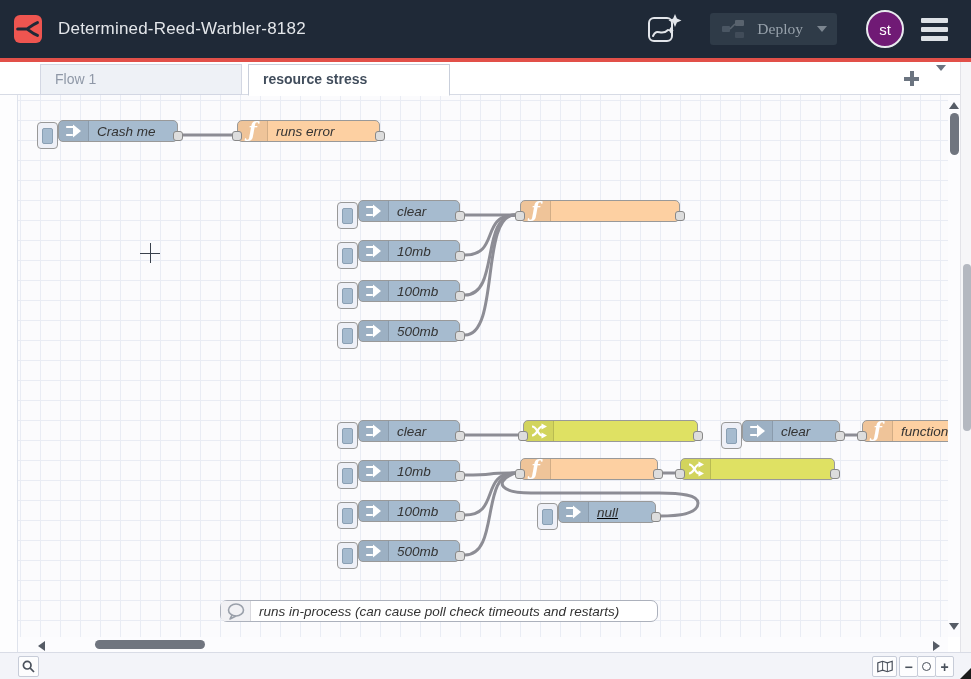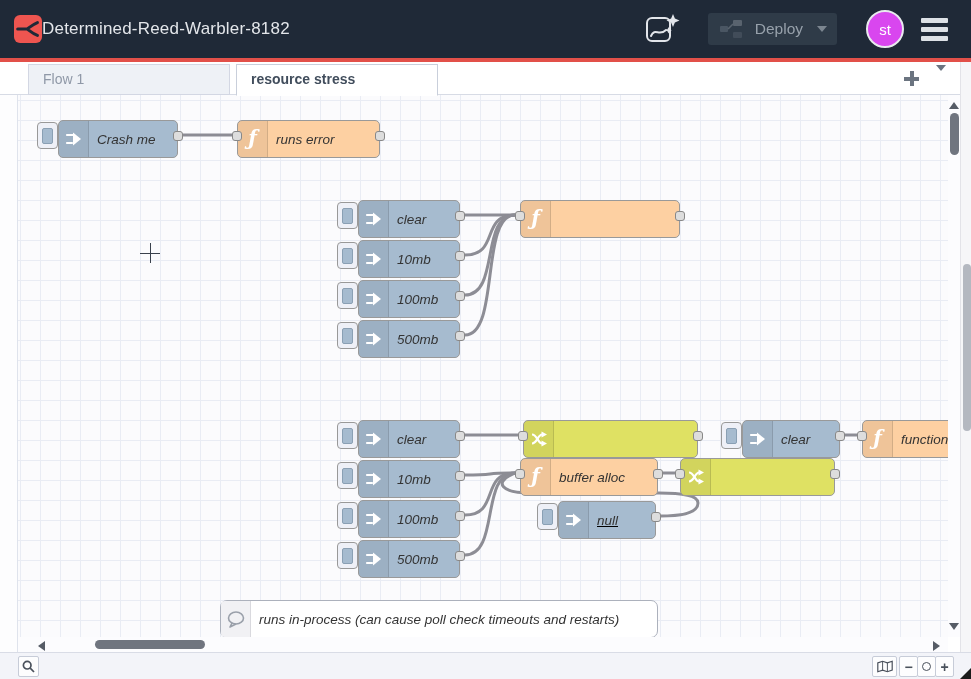--- a/index.html
+++ b/index.html
@@ -2,52 +2,52 @@
 <html><head>
 <meta charset="utf-8">
 <style>
   * { box-sizing: border-box; margin: 0; padding: 0; }
   html,body { width: 971px; height: 679px; overflow: hidden; }
   body { font-family: "Liberation Sans", sans-serif; position: relative; background:#fff; }
 
   
   .header { position:absolute; left:0; top:0; width:971px; height:58px; background:#1f2937; display:flex; align-items:center; }
   .logo { width:28px; height:28px; border-radius:6px; background:#ee5550; margin-left:14px; flex:0 0 auto; display:flex; align-items:center; justify-content:center; }
-  .app-title { color:#e3e6ea; font-size:17px; margin-left:0; letter-spacing:.2px; flex:1 1 auto; white-space:nowrap; }
+  .app-title { color:#e3e6ea; font-size:17px; margin-left:16px; letter-spacing:.2px; flex:1 1 auto; white-space:nowrap; }
   .ai-btn { background:none; border:none; cursor:pointer; margin-right:28px; display:flex; }
   .deploy-btn { height:32px; background:#2f3b48; border-radius:3px; display:flex; align-items:center; padding:0 10px 0 12px; margin-right:29px; cursor:pointer; }
-  .deploy-label { color:#97a1ab; font-size:15.5px; margin:0 14px 0 12px; }
+  .deploy-label { color:#97a1ab; font-size:15.5px; margin:0 14px 0 12px;font-family:Liberation Serif, serif; }
   .caret-down { width:0; height:0; border-left:5px solid transparent; border-right:5px solid transparent; border-top:6px solid #7c8690; }
-  .avatar { width:38px; height:38px; border-radius:50%; background:#d946ef; border:2.5px solid #e8eaee; color:#fff; font-size:15px; display:flex; align-items:center; justify-content:center; margin-right:17px; cursor:pointer; }
+  .avatar { width:38px; height:38px; border-radius:50%; background:#701a75; border:2.5px solid #e8eaee; color:#fff; font-size:15px; display:flex; align-items:center; justify-content:center; margin-right:17px; cursor:pointer; }
   .burger { background:none; border:none; cursor:pointer; margin-right:23px; display:flex; flex-direction:column; gap:4px; }
   .burger span { display:block; width:27px; height:5px; background:#dde1e6; border-radius:1px; }
   .redline { position:absolute; left:0; top:58px; width:971px; height:4px; background:#e25049; }
 
   
   .tabbar { position:absolute; left:0; top:62px; width:960px; height:33px; background:#fff; border-bottom:1px solid #d7dbe5; }
-  .tabs { position:absolute; left:28px; top:0; display:flex; height:33px; }
+  .tabs { position:absolute; left:40px; top:0; display:flex; height:33px; }
   .tab { width:202px; height:31px; margin-top:2px; margin-right:6px; background:#eef1f6; border:1px solid #d3d7e3; color:#8f98a7; font-size:14px; line-height:28px; padding-left:14px; cursor:pointer; white-space:nowrap; overflow:hidden; }
   .tab.active { background:#fff; border-color:#c9cfdb; border-bottom-color:#fff; height:32px; color:#414d5c; font-weight:700; position:relative; z-index:2; }
   .tab-actions { position:absolute; right:14px; top:0; height:33px; display:flex; align-items:center; gap:17px; }
   .addflow { background:none; border:none; cursor:pointer; position:relative; width:15px; height:15px; }
   .addflow::before, .addflow::after { content:""; position:absolute; background:#6b7480; }
   .addflow::before { left:0; top:5.5px; width:15px; height:4px; }
   .addflow::after { left:5.5px; top:0; width:4px; height:15px; }
   .tablist-btn { background:none; border:none; cursor:pointer; }
 
   
   .left-strip { position:absolute; left:0; top:95px; width:18px; height:557px; background:#fdfdfe; border-right:1px solid #dfe3ec; }
   #canvas { position:absolute; left:18px; top:95px; width:930px; height:542px; overflow:hidden; cursor:crosshair;
     background-color:#fbfbfd;
     background-image: linear-gradient(to right, #e9ecf4 1px, transparent 1px), linear-gradient(to bottom, #e9ecf4 1px, transparent 1px);
     background-size: 20px 20px; background-position: 2px 5px; }
   #wires { position:absolute; left:0; top:0; z-index:1; }
   #wires path { stroke:#8d8d95; stroke-width:3; fill:none; stroke-linecap:round; }
 
-  .node { position:absolute; height:38px; border:1px solid #999; border-radius:5px; display:flex; z-index:2; cursor:pointer; }
+  .node { position:absolute; height:22px; border:1px solid #999; border-radius:5px; display:flex; z-index:2; cursor:pointer; }
   .node.inject  { background:#a6bbcf; }
   .node.function{ background:#fdd0a2; }
   .node.change  { background:#dfe163; }
   .node.comment { background:#ffffff; border-color:#acb1bc; border-radius:7px; }
   .icon-area { width:30px; height:100%; flex:0 0 auto; background:rgba(0,0,0,0.055); border-right:1px solid rgba(0,0,0,0.12); border-radius:4px 0 0 4px; display:flex; align-items:center; justify-content:center; }
   .comment .icon-area { background:#f1f1f4; border-right:1px solid #d9d9de; }
   .f-glyph { font-family:"DejaVu Serif", serif; font-style:italic; font-weight:bold; color:#fff; font-size:20px; line-height:1; transform:translateY(-1px); }
   .node-label { flex:1 1 auto; display:flex; align-items:center; padding:0 8px; font-size:13.5px; color:#333; white-space:nowrap; overflow:hidden; }
   .node-label.it { font-style:italic; }
   .port { position:absolute; top:10px; width:10px; height:10px; background:#ddd; border:1px solid #888; border-radius:3px; cursor:crosshair; }
@@ -297,21 +297,20 @@
           <path d="M11.5,10.5 L17,13.5 L11.5,16.5 Z" fill="#fff"></path>
         </svg>
       </div>
       <span class="port in"></span>
       <span class="port out"></span>
     </div>
     <div class="node function" style="left: 502px; top: 363px; width: 138px;">
       <div class="icon-area">
         <span class="f-glyph">ƒ</span>
       </div>
-      <span class="node-label it">buffer alloc</span>
       <span class="port in"></span>
       <span class="port out"></span>
     </div>
     <div class="node change" style="left: 662px; top: 363px; width: 155px;">
       <div class="icon-area">
         <svg width="18" height="18" viewBox="0 0 18 18">
           <path d="M2,13.5 C7,13.5 8,4.5 12,4.5" fill="none" stroke="#fff" stroke-width="2.2"></path>
           <path d="M2,4.5 C7,4.5 8,13.5 12,13.5" fill="none" stroke="#fff" stroke-width="2.2"></path>
           <path d="M11.5,1.5 L17,4.5 L11.5,7.5 Z" fill="#fff"></path>
           <path d="M11.5,10.5 L17,13.5 L11.5,16.5 Z" fill="#fff"></path>

